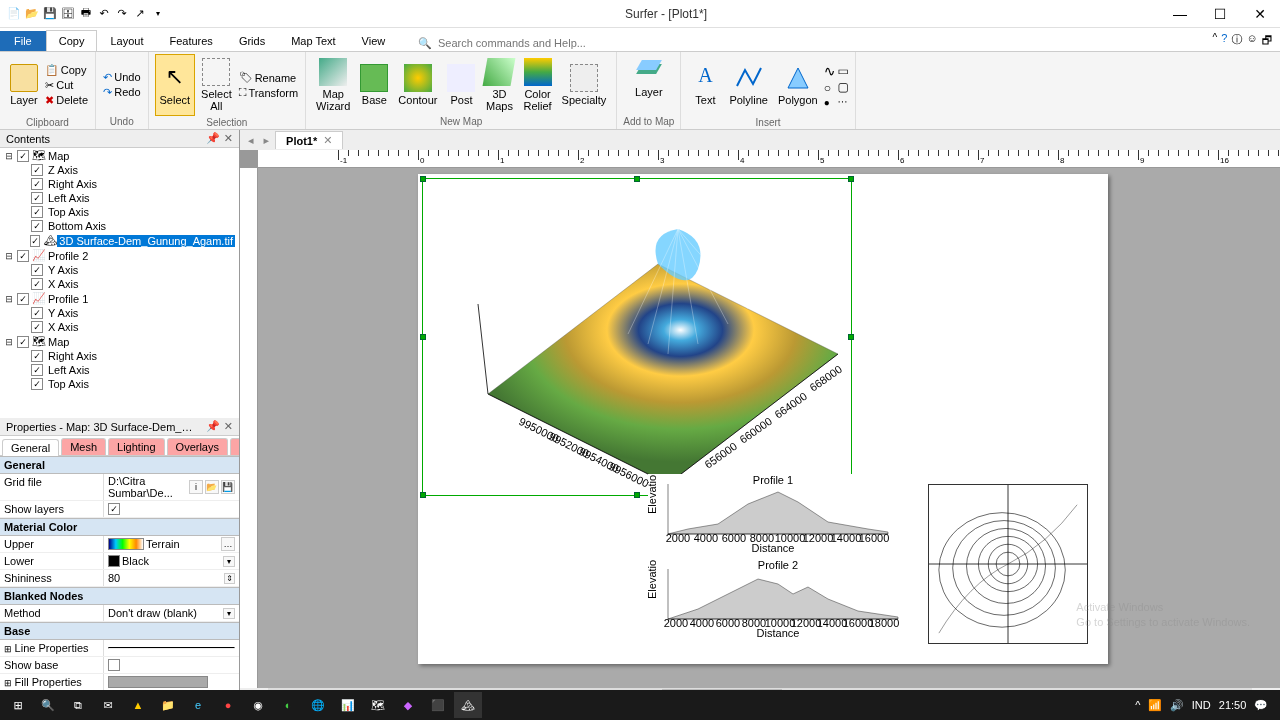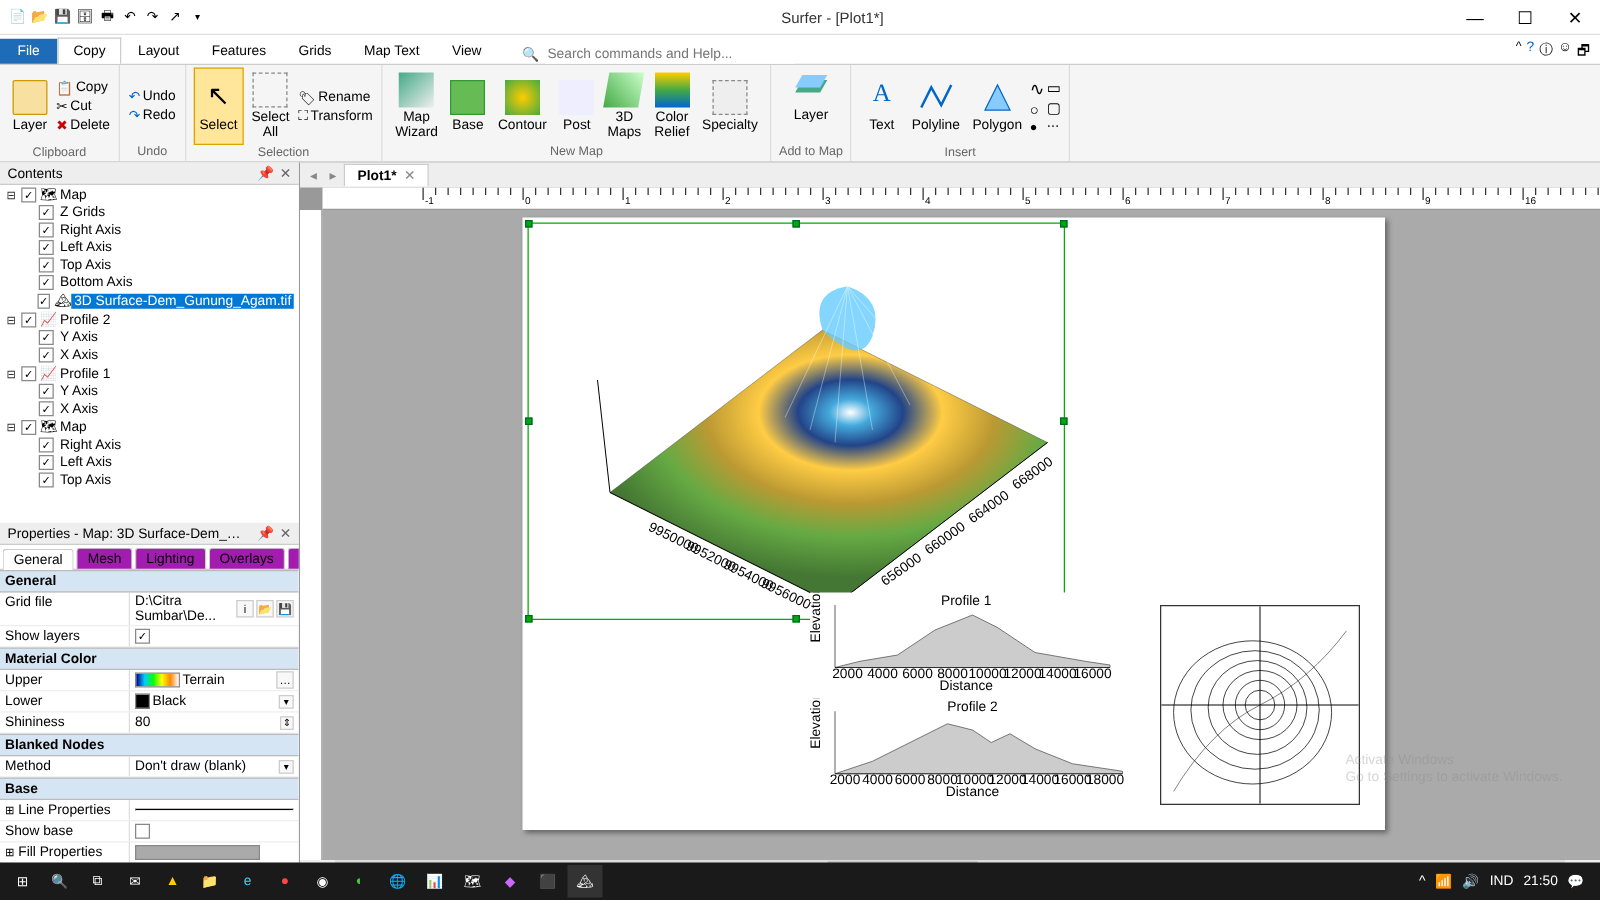--- a/index.html
+++ b/index.html
@@ -40,21 +40,21 @@
 .tree-item { display: flex; align-items: center; padding: 1px 4px; white-space: nowrap; }
 .tree-item.indent1 { padding-left: 18px; }
 .expander { width: 10px; text-align: center; cursor: pointer; font-size: 9px; color: #333; }
 .chk { width: 12px; height: 12px; border: 1px solid #888; margin: 0 3px; display: inline-flex; align-items: center; justify-content: center; font-size: 9px; }
 .chk.checked::after { content: "✓"; }
 .tree-label { padding: 0 2px; }
 .tree-label.selected { background: #0078d7; color: #fff; }
 
 .props-panel { flex: 1; display: flex; flex-direction: column; overflow: hidden; }
 .props-tabs { display: flex; border-bottom: 1px solid #ccc; padding: 2px 2px 0; gap: 2px; background: #fff; }
-.props-tab { padding: 2px 8px; border: 1px solid #ccc; border-bottom: none; background: #a21caf; cursor: pointer; border-radius: 3px 3px 0 0; }
+.props-tab { padding: 2px 8px; border: 1px solid #ccc; border-bottom: none; background: #fca5a5; cursor: pointer; border-radius: 3px 3px 0 0; }
 .props-tab.active { background: #fff; position: relative; top: 1px; }
 .props-grid { flex: 1; overflow-y: auto; background: #fff; }
 .prop-section { background: #d6e5f3; padding: 2px 4px; font-weight: bold; border-top: 1px solid #bbb; border-bottom: 1px solid #bbb; }
 .prop-row { display: flex; border-bottom: 1px solid #eee; }
 .prop-name { width: 104px; padding: 2px 4px; border-right: 1px solid #ddd; }
 .prop-val { flex: 1; padding: 1px 4px; display: flex; align-items: center; gap: 2px; }
 .prop-val input[type=text] { border: none; width: 100%; outline: none; font-size: 11px; }
 .mini-chk { width: 12px; height: 12px; border: 1px solid #888; display: inline-flex; align-items: center; justify-content: center; font-size: 9px; }
 .mini-chk.checked::after { content: "✓"; }
 .gradient-swatch { width: 36px; height: 12px; background: linear-gradient(to right, #008, #0cf, #0f0, #ff0, #f80, #fff); border: 1px solid #888; }
@@ -299,21 +299,21 @@
     <div class="contents-tree" id="tree">
         <div class="tree-item indent0">
           <span class="expander">⊟</span>
           <span class="chk checked"></span>
           <span style="width:14px;text-align:center">🗺</span>
           <span class="tree-label ">Map</span>
         </div>
         <div class="tree-item indent1">
           <span class="expander"></span>
           <span class="chk checked"></span>
-          <span class="tree-label ">Z Grids</span>
+          <span class="tree-label ">Z Axis</span>
         </div>
         <div class="tree-item indent1">
           <span class="expander"></span>
           <span class="chk checked"></span>
           <span class="tree-label ">Right Axis</span>
         </div>
         <div class="tree-item indent1">
           <span class="expander"></span>
           <span class="chk checked"></span>
           <span class="tree-label ">Left Axis</span>

